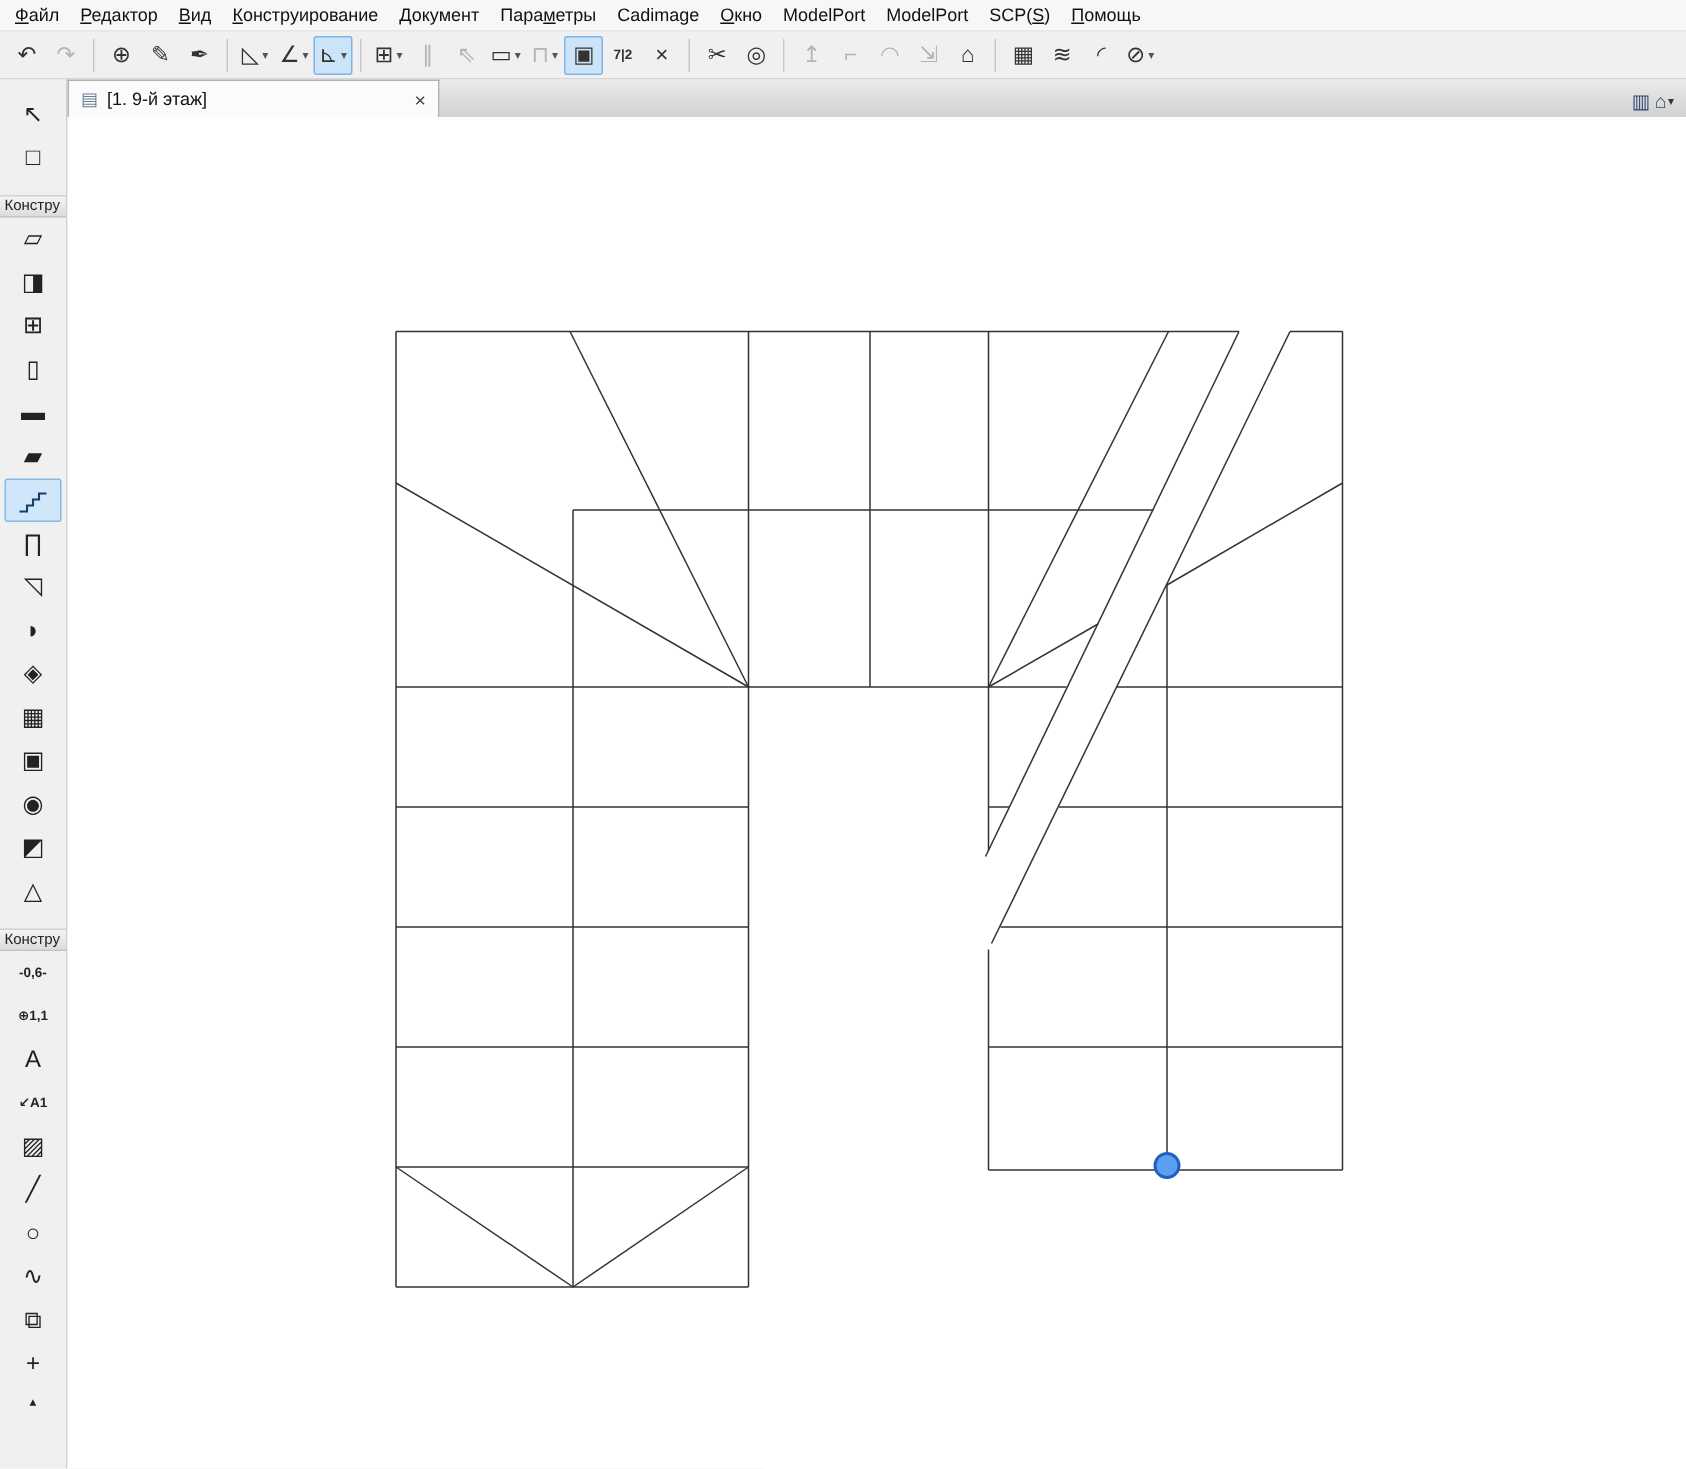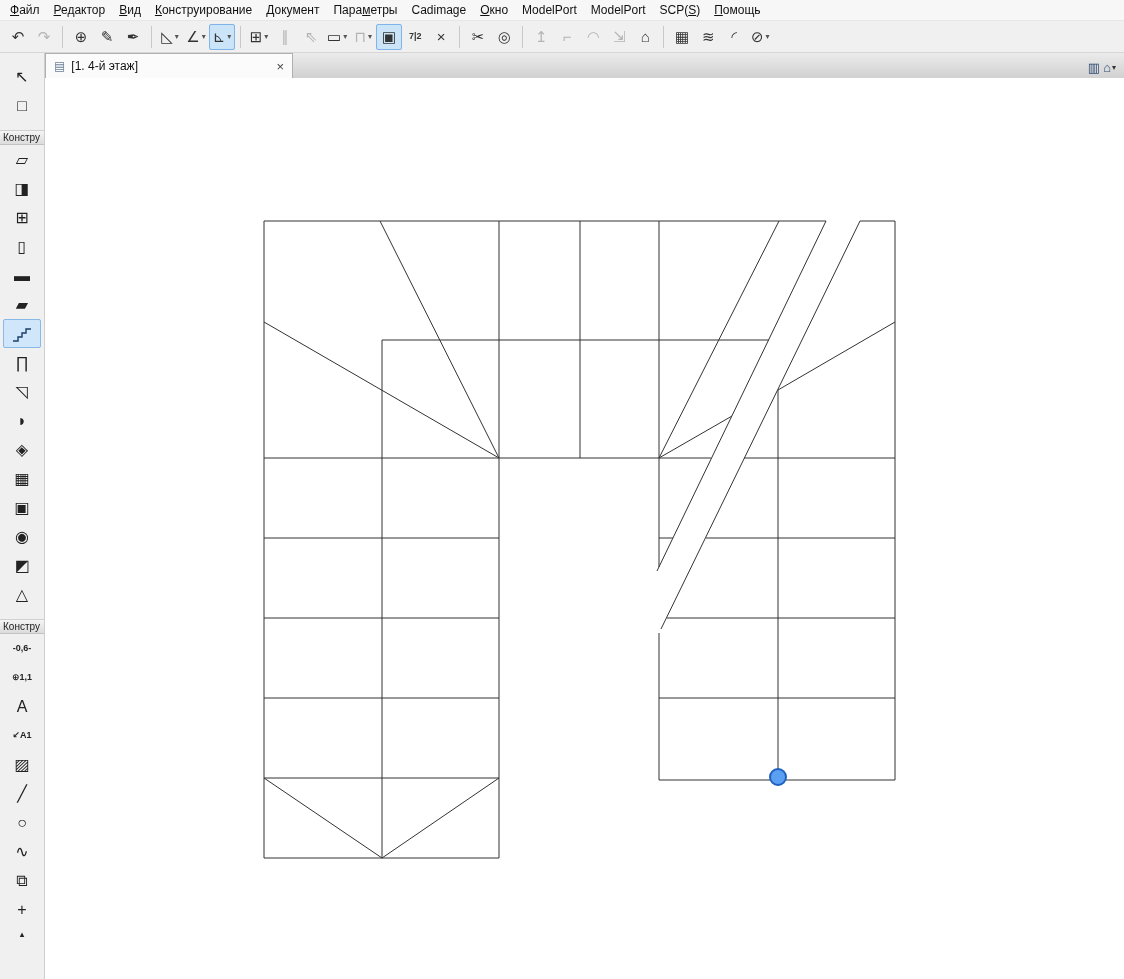--- a/index.html
+++ b/index.html
@@ -240,21 +240,21 @@
       <span class="glyph">+</span>
     </div>
     <div class="tool scroll">
       <span class="glyph">▴</span>
     </div>
   </div>
 
 <div class="tabstrip" id="tabstrip">
   <div class="tab">
     <span id="tab-icon-slot"><span class="glyph">▤</span></span>
-    <span>[1. 4-й этаж]</span>
+    <span>[1. 9-й этаж]</span>
     <span class="tab-close">×</span>
   </div>
   <div class="tab-right" id="tabright">
       <div class="tr-btn">
         <span class="glyph">▥</span>
       </div>
       <div class="tr-btn">
         <span class="glyph">⌂</span>
         <span class="glyph dd">▾</span>
       </div>

